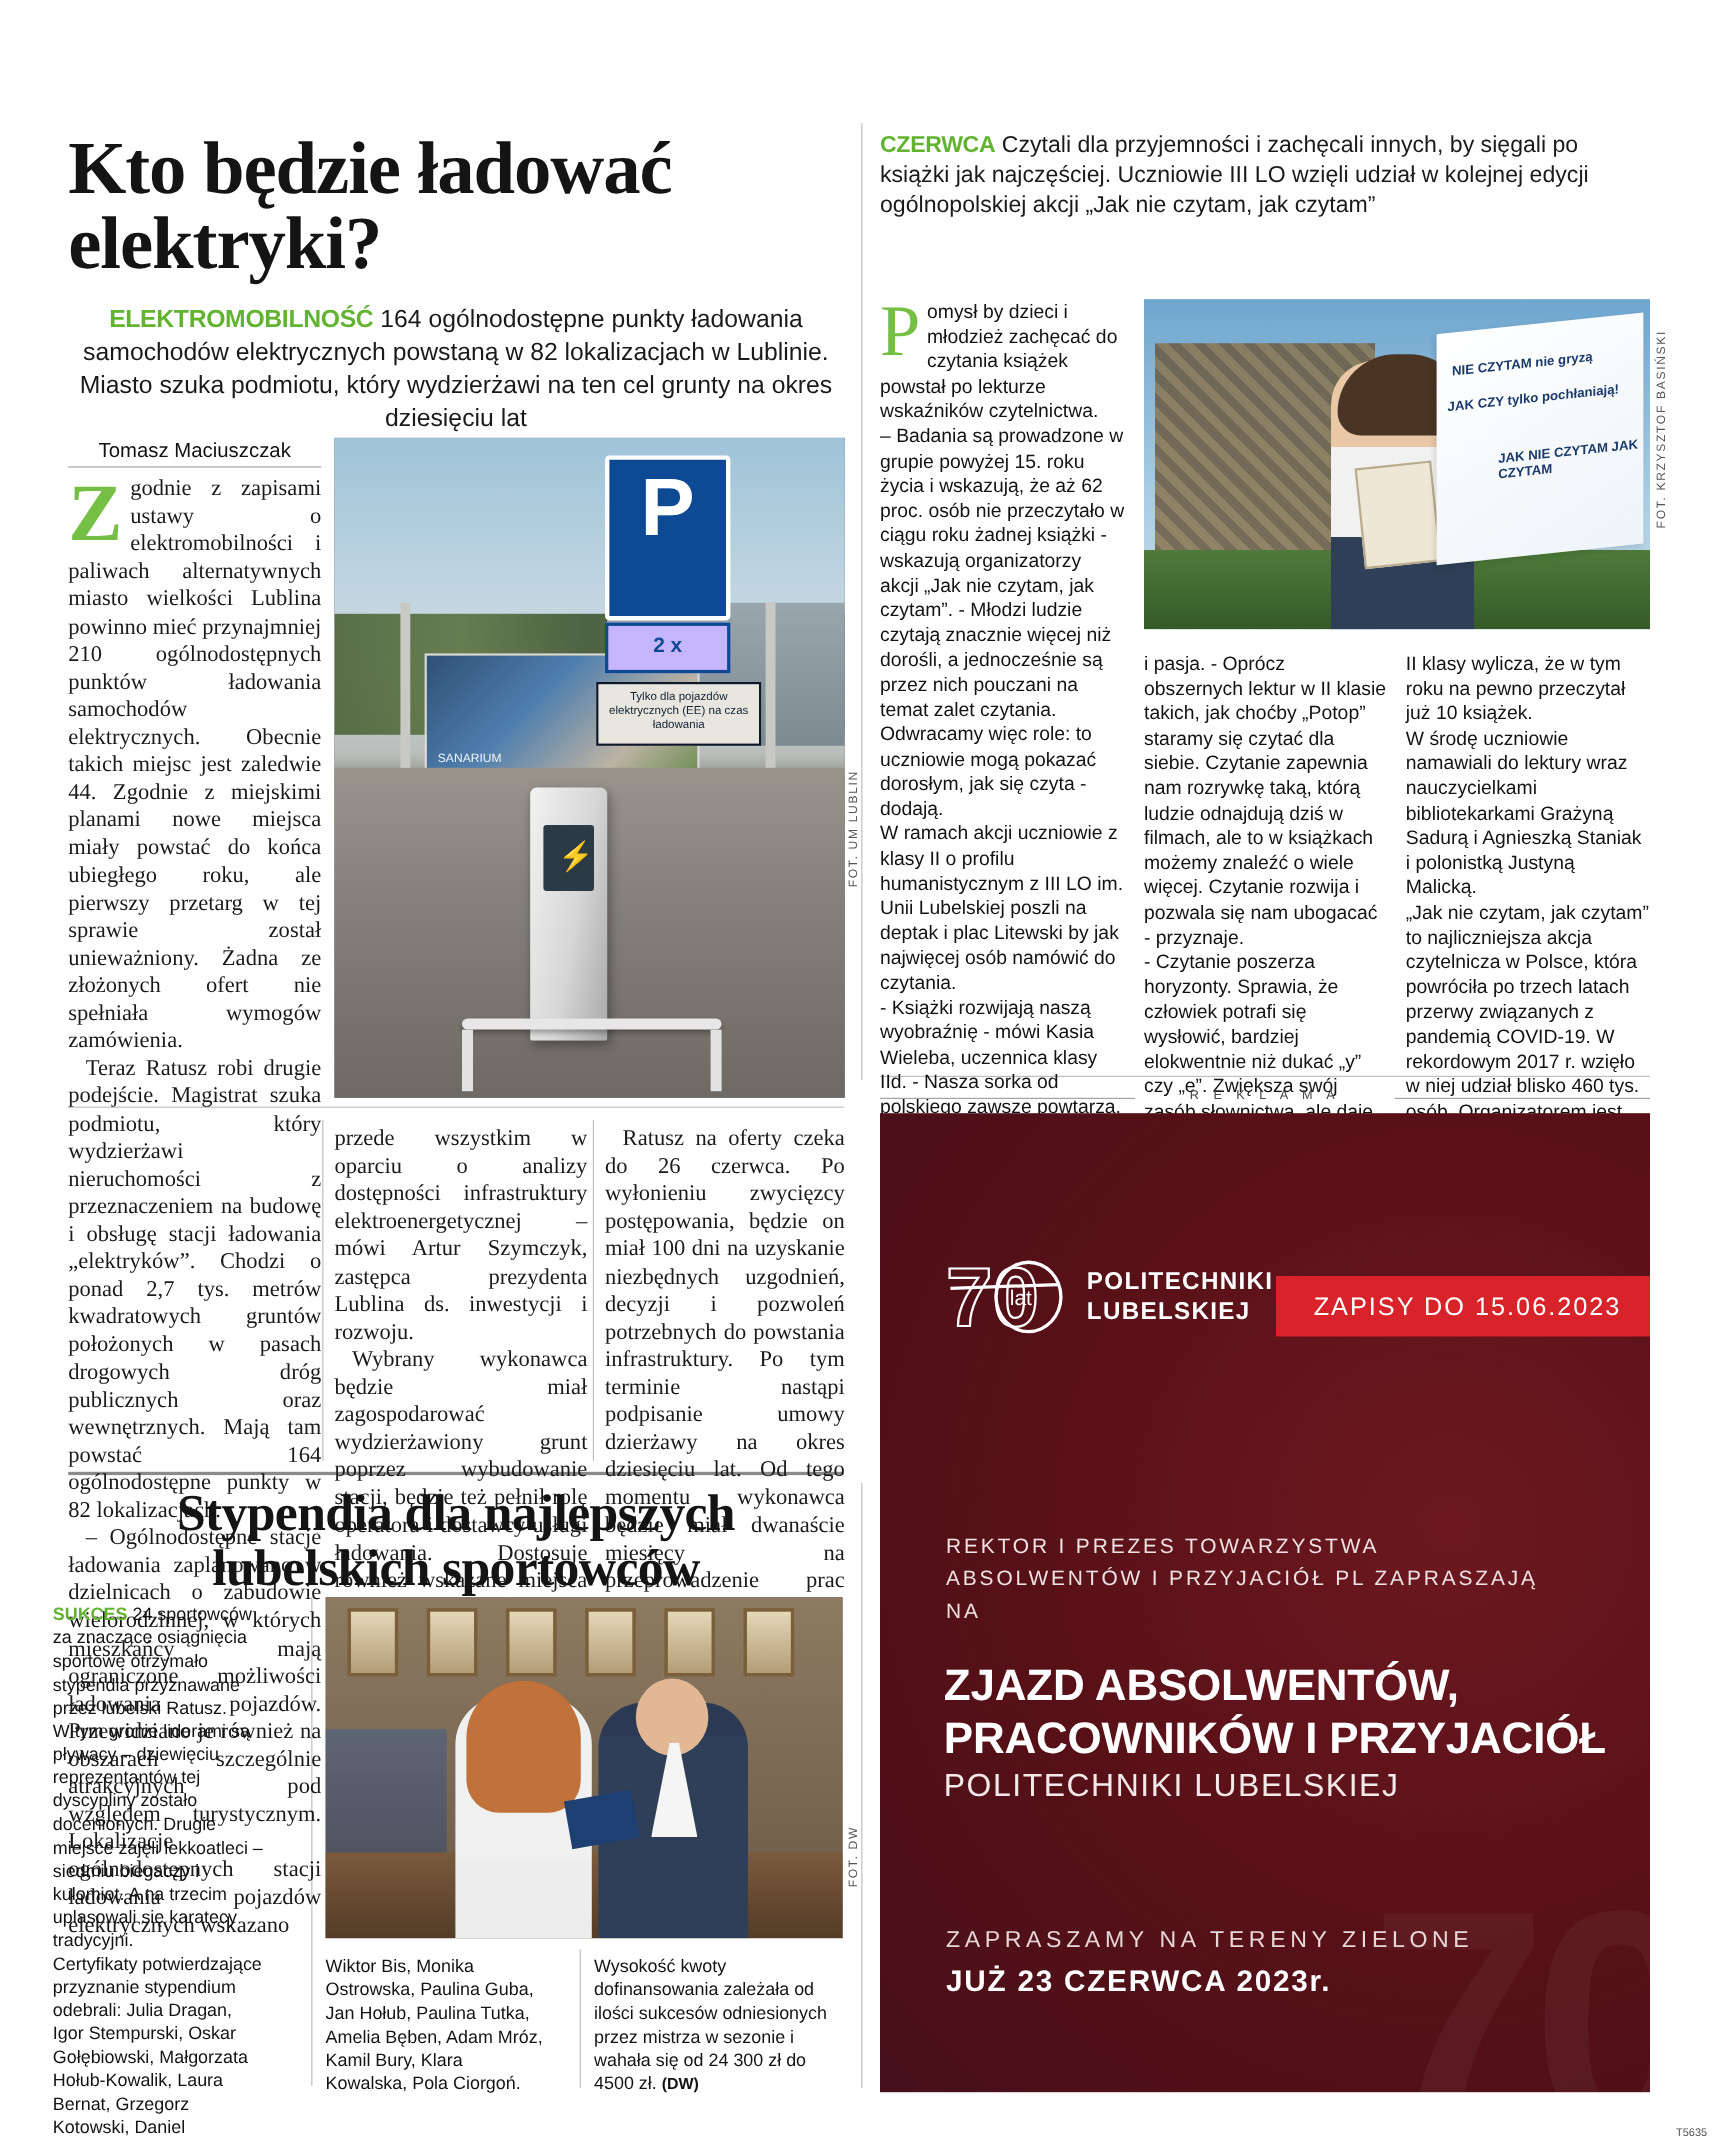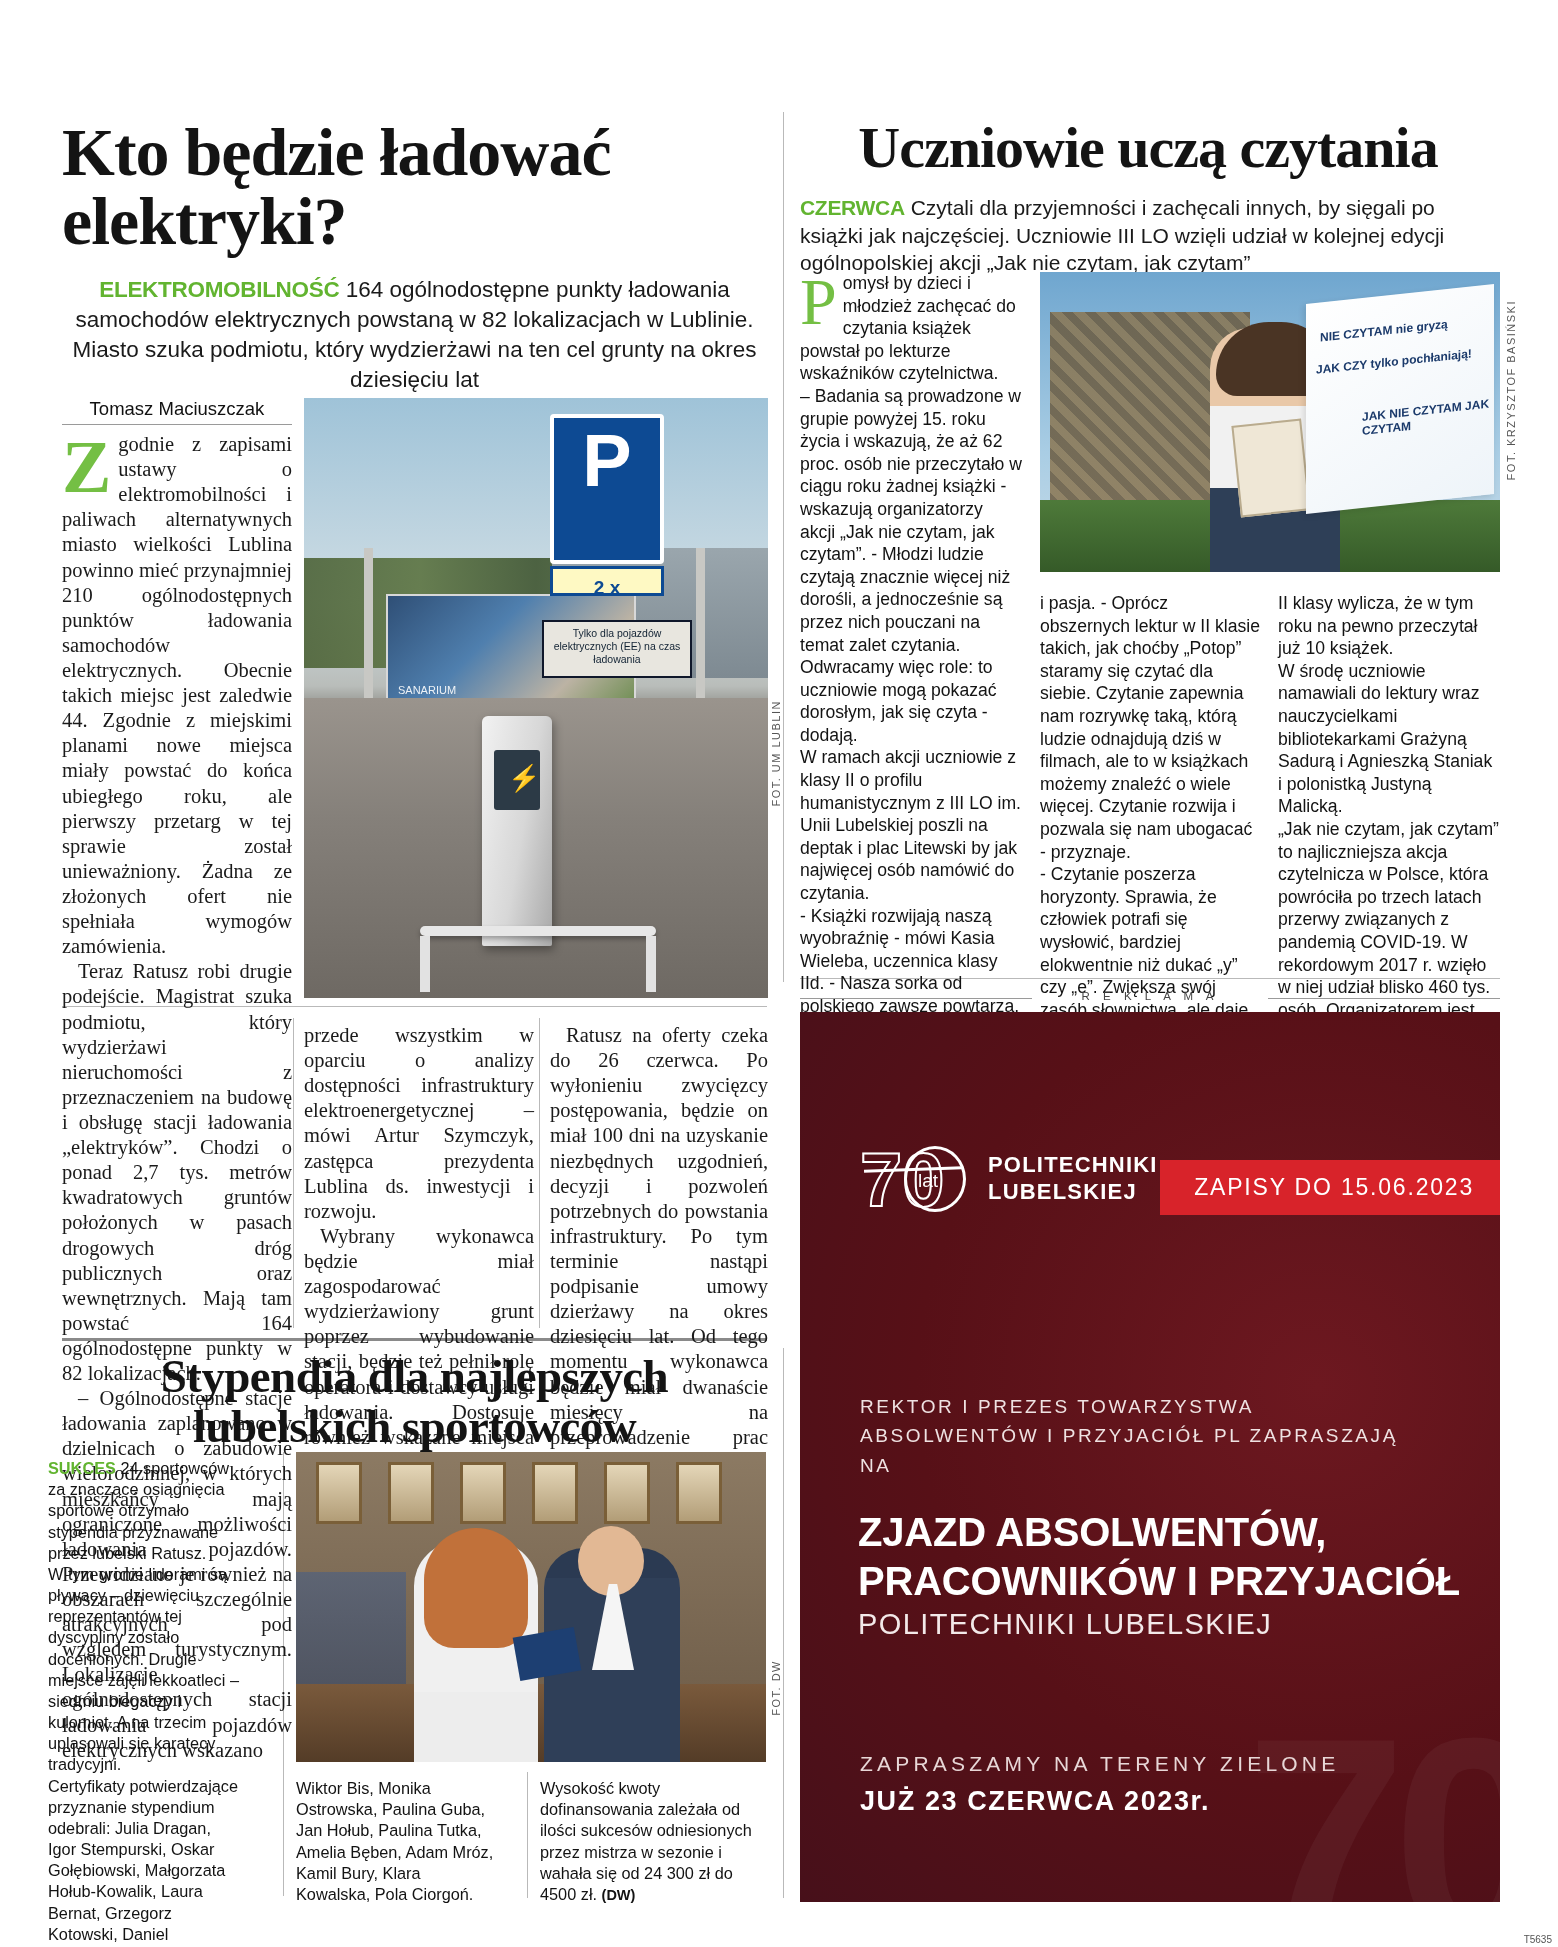--- a/index.html
+++ b/index.html
@@ -124,22 +124,22 @@
     border:2px solid #d8d8d8; }
   .ph1-bb-txt { position:absolute; left:10px; bottom:8px;
     font-family:"Liberation Sans", sans-serif; font-size:11px; color:#fff; opacity:.9; }
   .ph1-psign {
     position:absolute; left:246px; top:16px; width:114px; height:150px;
     background:#0d4a93; border:4px solid #fff; border-radius:4px; }
   .ph1-psign .P { position:absolute; left:0; right:0; top:6px; text-align:center;
     font-family:"Liberation Sans", sans-serif; font-weight:bold; font-size:74px; color:#fff;
     line-height:1; }
   .ph1-psign2 {
-    position:absolute; left:246px; top:168px; width:114px; height:30px;
-    background:#fef9c3; border:3px solid #0d4a93; }
+    position:absolute; left:246px; top:168px; width:114px; height:46px;
+    background:#c4b5fd; border:3px solid #0d4a93; }
   .ph1-psign2 span { display:block; text-align:center; padding-top:8px;
     font-family:"Liberation Sans", sans-serif; font-weight:bold; font-size:19px; color:#0d4a93; }
   .ph1-infoplate {
     position:absolute; left:238px; top:222px; width:150px; height:58px;
     background:#e8e6df; border:2px solid #0f172a; }
   .ph1-infoplate span { display:block; font-family:"Liberation Sans", sans-serif;
     font-size:10.5px; color:#123; text-align:center; padding:5px 3px; line-height:1.25; }
   .ph1-charger {
     position:absolute; left:178px; top:318px; width:70px; height:230px;
     background:linear-gradient(100deg,#f2f2f2,#d7d7d7 55%,#a9a9a9);
@@ -419,21 +419,20 @@
       <div class="ph1-charger-screen"></div>
       <div class="ph1-bolt">⚡</div>
     </div>
     <div class="ph1-rail"></div>
     <div class="ph1-rail2"></div>
     <div class="ph1-rail3"></div>
   </div>
   <div class="credit-v" style="left:770px; top:700px;">FOT. UM LUBLIN</div>
 
   <div class="a2">
-    <h1 class="hl">Uczniowie uczą czytania</h1>
     <p class="lead">
       <span class="lead-kicker">CZERWCA</span><span> Czytali dla przyjemności i zachęcali innych, by sięgali po książki jak najczęściej. Uczniowie III LO wzięli udział w kolejnej edycji ogólnopolskiej akcji „Jak nie czytam, jak czytam”</span>
     </p>
   </div>
 
   <div class="a2col1">
     <span class="dropcap-p">P</span>
     <p style="margin:0">omysł by dzieci i młodzież zachęcać do czytania książek powstał po lekturze wskaźników czytelnictwa.</p>
     <p style="margin:0">– Badania są prowadzone w grupie powyżej 15. roku życia i wskazują, że aż 62 proc. osób nie przeczytało w ciągu roku żadnej książki - wskazują organizatorzy akcji „Jak nie czytam, jak czytam”. - Młodzi ludzie czytają znacznie więcej niż dorośli, a jednocześnie są przez nich pouczani na temat zalet czytania. Odwracamy więc role: to uczniowie mogą pokazać dorosłym, jak się czyta - dodają.</p>
     <p style="margin:0">W ramach akcji uczniowie z klasy II o profilu humanistycznym z III LO im. Unii Lubelskiej poszli na deptak i plac Litewski by jak najwięcej osób namówić do czytania.</p>

